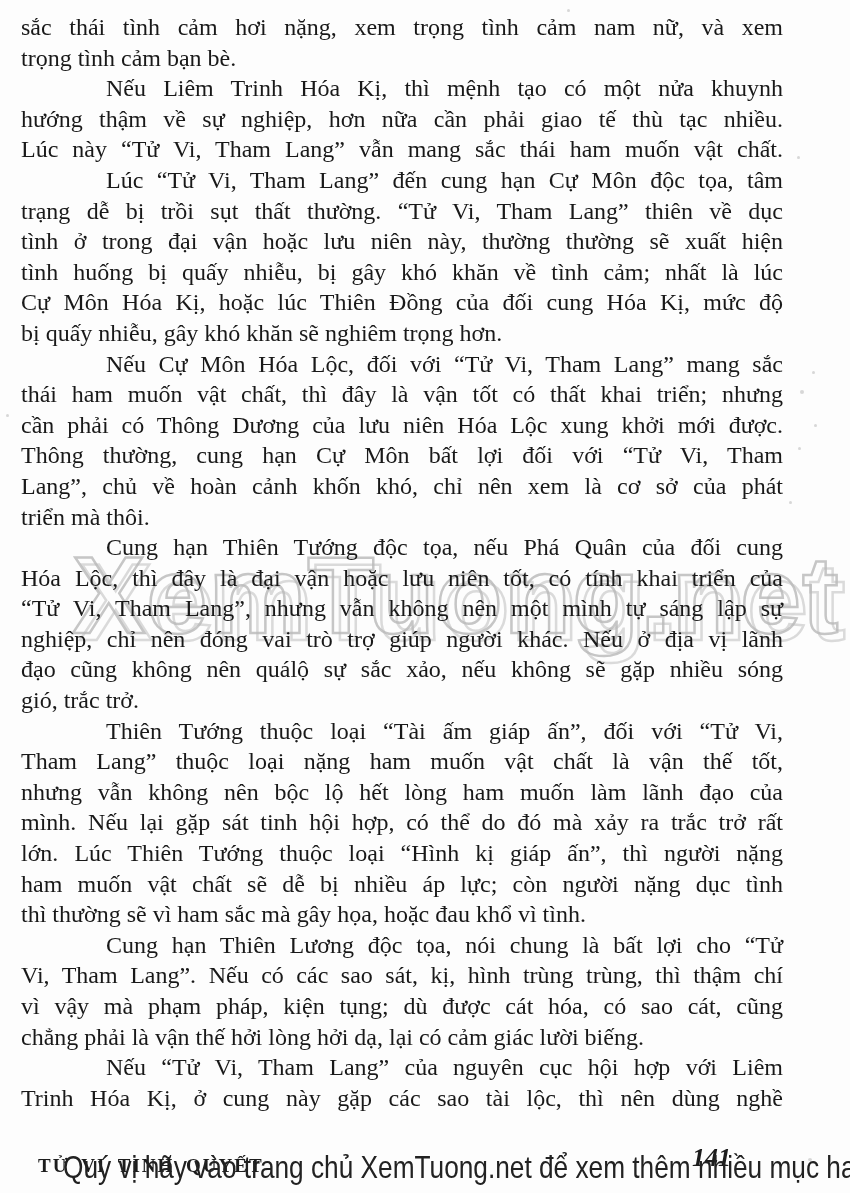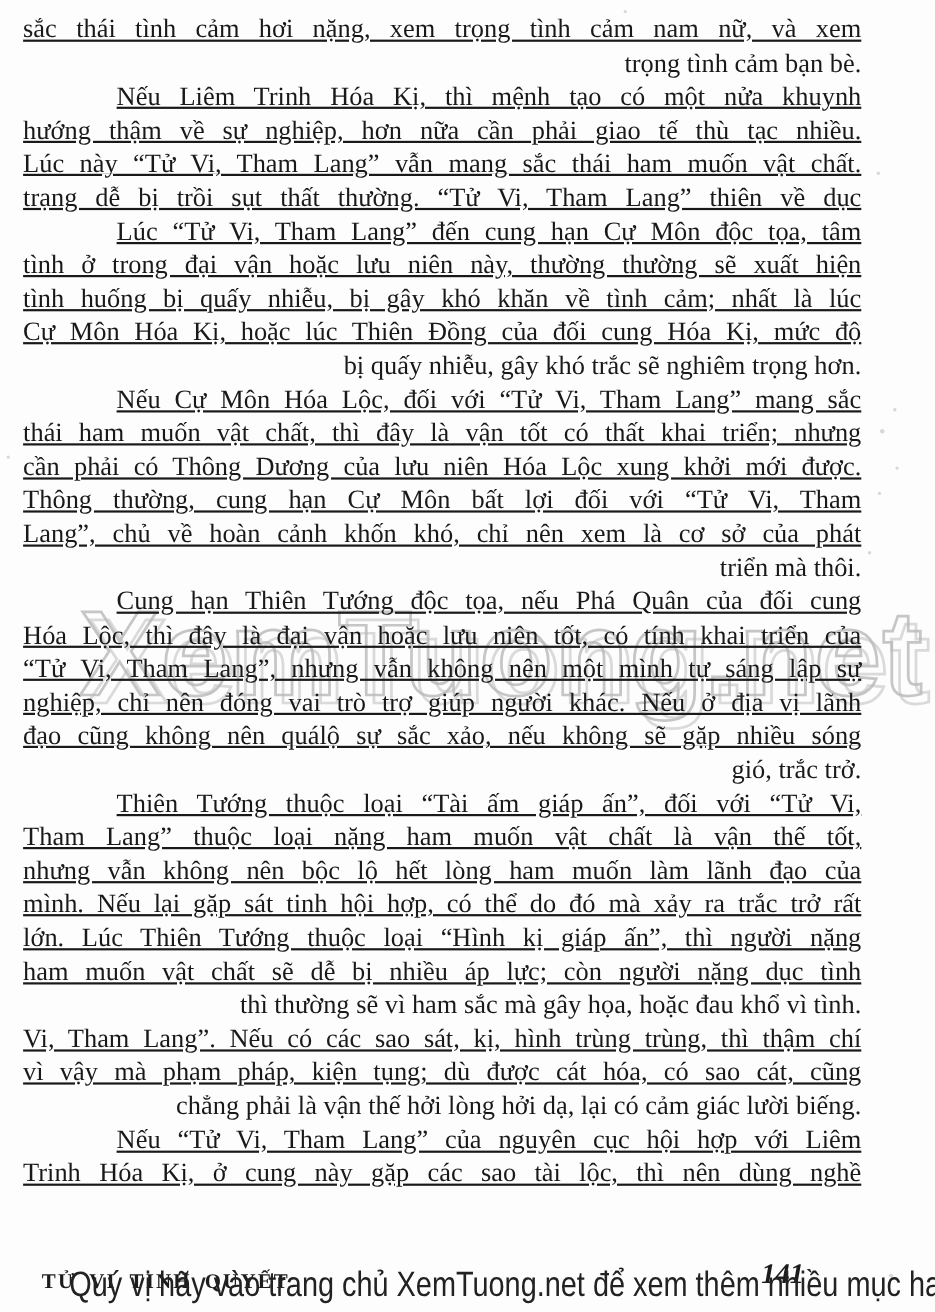--- a/index.html
+++ b/index.html
@@ -12,22 +12,22 @@
   }
   
   .body-text{
     position:absolute;
     left:21px;top:12px;width:762px;
     font-size:24px;
     line-height:30.6px;
     color:#191919;
     z-index:3;
   }
-  .line{height:30.6px;white-space:normal;text-align:right;}
-  .line.just{text-align:justify;text-align-last:justify;text-justify:inter-word;text-decoration:underline;}
+  .line{height:30.6px;white-space:normal;text-align:left;}
+  .line.just{text-align:justify;text-align-last:justify;text-justify:inter-word;}
   .line.ind{padding-left:85px;}
   
   .wm{
     position:absolute;
     left:72px;top:540px;
     font-family:"Liberation Sans","DejaVu Sans",sans-serif;
     font-weight:bold;
     font-size:110px;
     line-height:1;
     letter-spacing:1px;
@@ -82,45 +82,46 @@
 
   <span class="wm echo">XemTuong.net</span>
   <span class="wm main">XemTuong.net</span>
 
   <div class="body-text">
       <div class="line just">sắc thái tình cảm hơi nặng, xem trọng tình cảm nam nữ, và xem</div>
       <div class="line">trọng tình cảm bạn bè.</div>
       <div class="line ind just">Nếu Liêm Trinh Hóa Kị, thì mệnh tạo có một nửa khuynh</div>
       <div class="line just">hướng thậm về sự nghiệp, hơn nữa cần phải giao tế thù tạc nhiều.</div>
       <div class="line just">Lúc này “Tử Vi, Tham Lang” vẫn mang sắc thái ham muốn vật chất.</div>
+      <div class="line ind just">Lúc “Tử Vi, Tham Lang” đến cung hạn Cự Môn độc tọa, tâm</div>
       <div class="line just">trạng dễ bị trồi sụt thất thường. “Tử Vi, Tham Lang” thiên về dục</div>
-      <div class="line ind just">Lúc “Tử Vi, Tham Lang” đến cung hạn Cự Môn độc tọa, tâm</div>
       <div class="line just">tình ở trong đại vận hoặc lưu niên này, thường thường sẽ xuất hiện</div>
       <div class="line just">tình huống bị quấy nhiễu, bị gây khó khăn về tình cảm; nhất là lúc</div>
       <div class="line just">Cự Môn Hóa Kị, hoặc lúc Thiên Đồng của đối cung Hóa Kị, mức độ</div>
-      <div class="line">bị quấy nhiễu, gây khó trắc sẽ nghiêm trọng hơn.</div>
+      <div class="line">bị quấy nhiễu, gây khó khăn sẽ nghiêm trọng hơn.</div>
       <div class="line ind just">Nếu Cự Môn Hóa Lộc, đối với “Tử Vi, Tham Lang” mang sắc</div>
       <div class="line just">thái ham muốn vật chất, thì đây là vận tốt có thất khai triển; nhưng</div>
       <div class="line just">cần phải có Thông Dương của lưu niên Hóa Lộc xung khởi mới được.</div>
       <div class="line just">Thông thường, cung hạn Cự Môn bất lợi đối với “Tử Vi, Tham</div>
       <div class="line just">Lang”, chủ về hoàn cảnh khốn khó, chỉ nên xem là cơ sở của phát</div>
       <div class="line">triển mà thôi.</div>
       <div class="line ind just">Cung hạn Thiên Tướng độc tọa, nếu Phá Quân của đối cung</div>
       <div class="line just">Hóa Lộc, thì đây là đại vận hoặc lưu niên tốt, có tính khai triển của</div>
       <div class="line just">“Tử Vi, Tham Lang”, nhưng vẫn không nên một mình tự sáng lập sự</div>
       <div class="line just">nghiệp, chỉ nên đóng vai trò trợ giúp người khác. Nếu ở địa vị lãnh</div>
       <div class="line just">đạo cũng không nên quálộ sự sắc xảo, nếu không sẽ gặp nhiều sóng</div>
       <div class="line">gió, trắc trở.</div>
       <div class="line ind just">Thiên Tướng thuộc loại “Tài ấm giáp ấn”, đối với “Tử Vi,</div>
       <div class="line just">Tham Lang” thuộc loại nặng ham muốn vật chất là vận thế tốt,</div>
       <div class="line just">nhưng vẫn không nên bộc lộ hết lòng ham muốn làm lãnh đạo của</div>
       <div class="line just">mình. Nếu lại gặp sát tinh hội hợp, có thể do đó mà xảy ra trắc trở rất</div>
       <div class="line just">lớn. Lúc Thiên Tướng thuộc loại “Hình kị giáp ấn”, thì người nặng</div>
       <div class="line just">ham muốn vật chất sẽ dễ bị nhiều áp lực; còn người nặng dục tình</div>
       <div class="line">thì thường sẽ vì ham sắc mà gây họa, hoặc đau khổ vì tình.</div>
+      <div class="line ind just">Cung hạn Thiên Lương độc tọa, nói chung là bất lợi cho “Tử</div>
       <div class="line just">Vi, Tham Lang”. Nếu có các sao sát, kị, hình trùng trùng, thì thậm chí</div>
       <div class="line just">vì vậy mà phạm pháp, kiện tụng; dù được cát hóa, có sao cát, cũng</div>
       <div class="line">chẳng phải là vận thế hởi lòng hởi dạ, lại có cảm giác lười biếng.</div>
       <div class="line ind just">Nếu “Tử Vi, Tham Lang” của nguyên cục hội hợp với Liêm</div>
       <div class="line just">Trinh Hóa Kị, ở cung này gặp các sao tài lộc, thì nên dùng nghề</div>
     </div>
 
   <span class="book-title">TỬ VI TINH QUYẾT</span>
   <span class="page-number">141</span>
   <span class="promo">Quý vị hãy vào trang chủ XemTuong.net để xem thêm nhiều mục hay khác</span>

